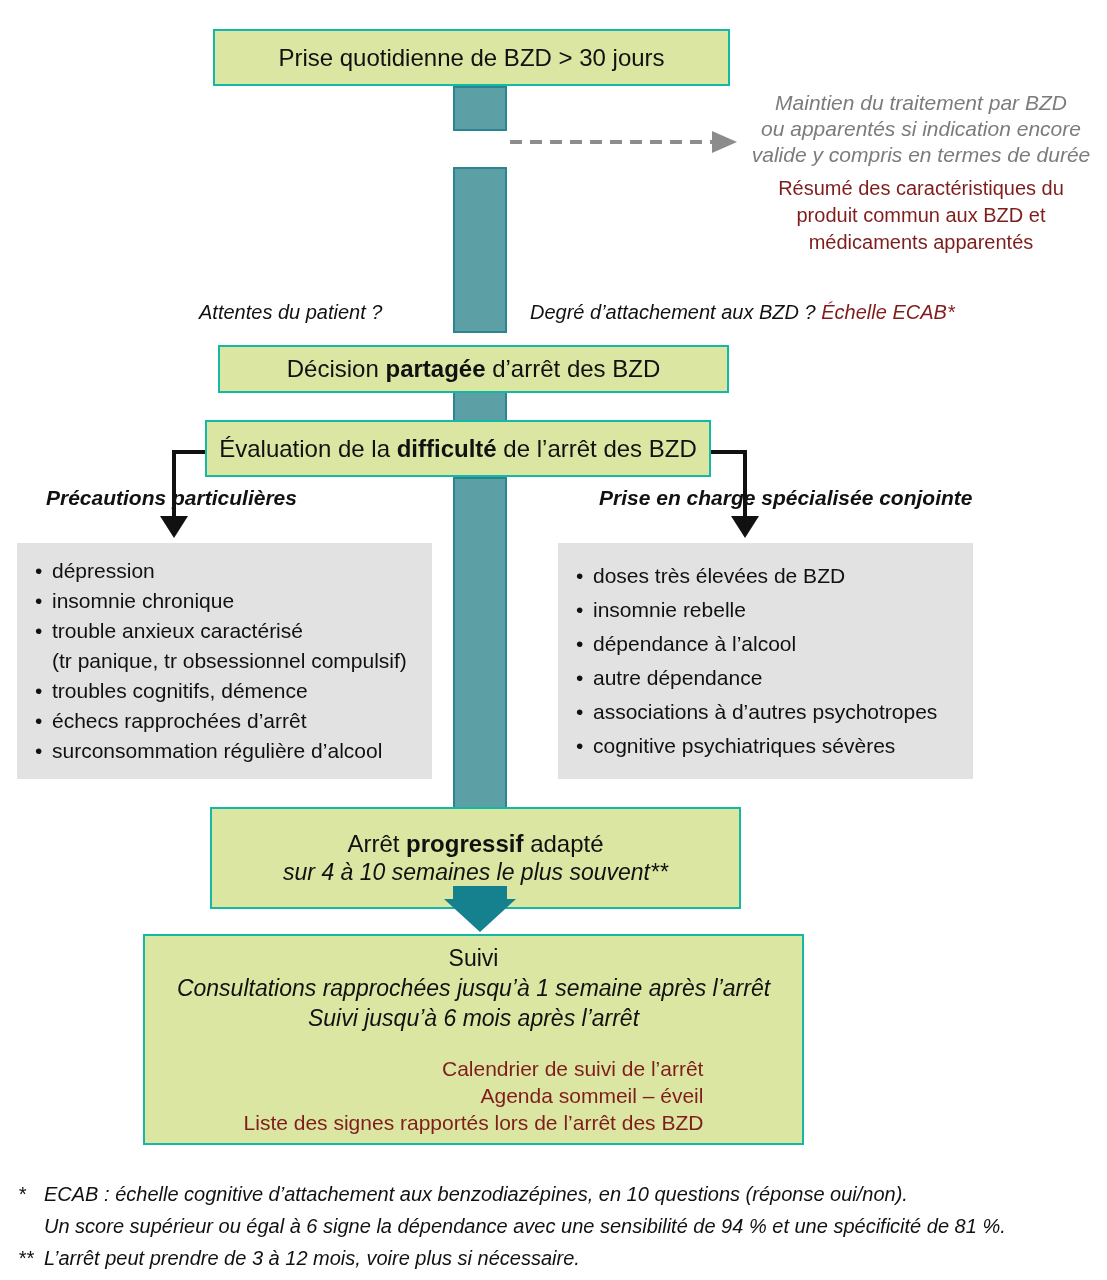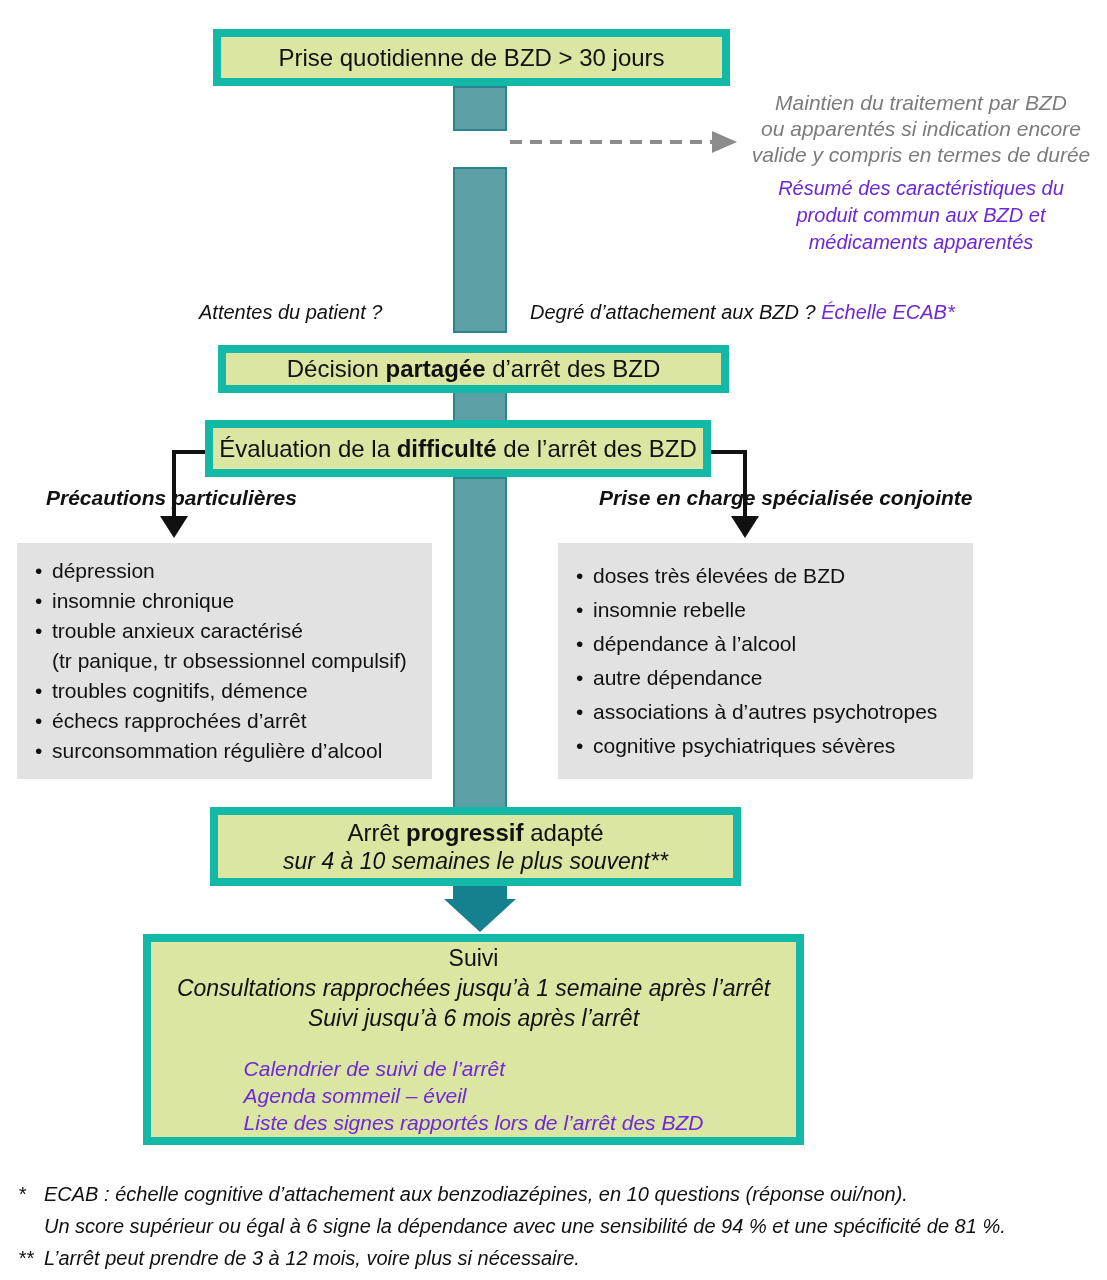--- a/index.html
+++ b/index.html
@@ -1,35 +1,35 @@
 <!DOCTYPE html>
 <html><head>
 <meta charset="utf-8">
 <style>
   html,body{margin:0;padding:0;background:#fff;}
   body{font-family:"Liberation Sans","DejaVu Sans",sans-serif;color:#111;}
   .canvas{position:relative;width:1107px;height:1280px;background:#ffffff;overflow:hidden;}
 
-  .gbox{position:absolute;background:#dbe6a2;border:8px solid #14b8a6;box-sizing:border-box;
-        display:flex;flex-direction:column;align-items:center;justify-content:center;text-align:left;}
+  .gbox{position:absolute;background:#dbe6a2;border:2px solid #14b8a6;box-sizing:border-box;
+        display:flex;flex-direction:column;align-items:center;justify-content:center;text-align:right;}
   .gbox .big{font-size:24px;line-height:28px;}
   .b{font-weight:bold;}
   .it{font-style:italic;}
 
   .teal{position:absolute;background:#5c9fa4;border:2px solid #2b8590;box-sizing:border-box;}
 
   .dash-line{position:absolute;height:4px;
      background:repeating-linear-gradient(90deg,#8c8c8c 0 12px,rgba(0,0,0,0) 12px 20px);}
   .dash-head{position:absolute;width:0;height:0;border-top:11px solid rgba(0,0,0,0);
      border-bottom:11px solid rgba(0,0,0,0);border-left:25px solid #8c8c8c;}
 
   .note{position:absolute;left:740px;top:90px;width:362px;text-align:center;}
   .note .grayline{font-style:italic;color:#7c7c7c;font-size:21px;line-height:26px;}
   .note .bluelines{margin-top:7px;}
-  .bluetext{color:#6d28d9;font-style:italic;}
+  .bluetext{color:#7f1d1d;}
   .note .bluetext{font-size:20px;line-height:27px;}
 
   .question{position:absolute;font-style:italic;font-size:20px;white-space:nowrap;}
 
   .blk{position:absolute;background:#111;}
   .arrowhead{position:absolute;width:0;height:0;border-left:14px solid rgba(0,0,0,0);
      border-right:14px solid rgba(0,0,0,0);border-top:22px solid #111;}
 
   .branch-label{position:absolute;font-size:21px;font-weight:bold;font-style:italic;white-space:nowrap;z-index:3;}
 
@@ -158,21 +158,21 @@
     <div class="li">
         <span class="bt">•</span>
         <span>associations à d’autres psychotropes</span>
       </div>
     <div class="li">
         <span class="bt">•</span>
         <span>cognitive psychiatriques sévères</span>
       </div>
   </div>
 
-  <div class="gbox" style="left:210px;top:807px;width:531px;height:79px;">
+  <div class="gbox" style="left:210px;top:807px;width:531px;height:102px;">
     <div class="big"><span>Arrêt </span><span class="b">progressif</span><span> adapté</span></div>
     <div class="it" style="font-size:23px;line-height:28px;">sur 4 à 10 semaines le plus souvent**</div>
   </div>
 
   <div class="bigarrow-stem" style="left:453px;top:886px;width:54px;height:14px;"></div>
   <div class="bigarrow-head" style="left:444px;top:899px;"></div>
 
   <div class="gbox" style="left:143px;top:934px;width:661px;height:211px;">
     <div class="suivi-title">Suivi</div>
     <div class="suivi-line">Consultations rapprochées jusqu’à 1 semaine après l’arrêt</div>

